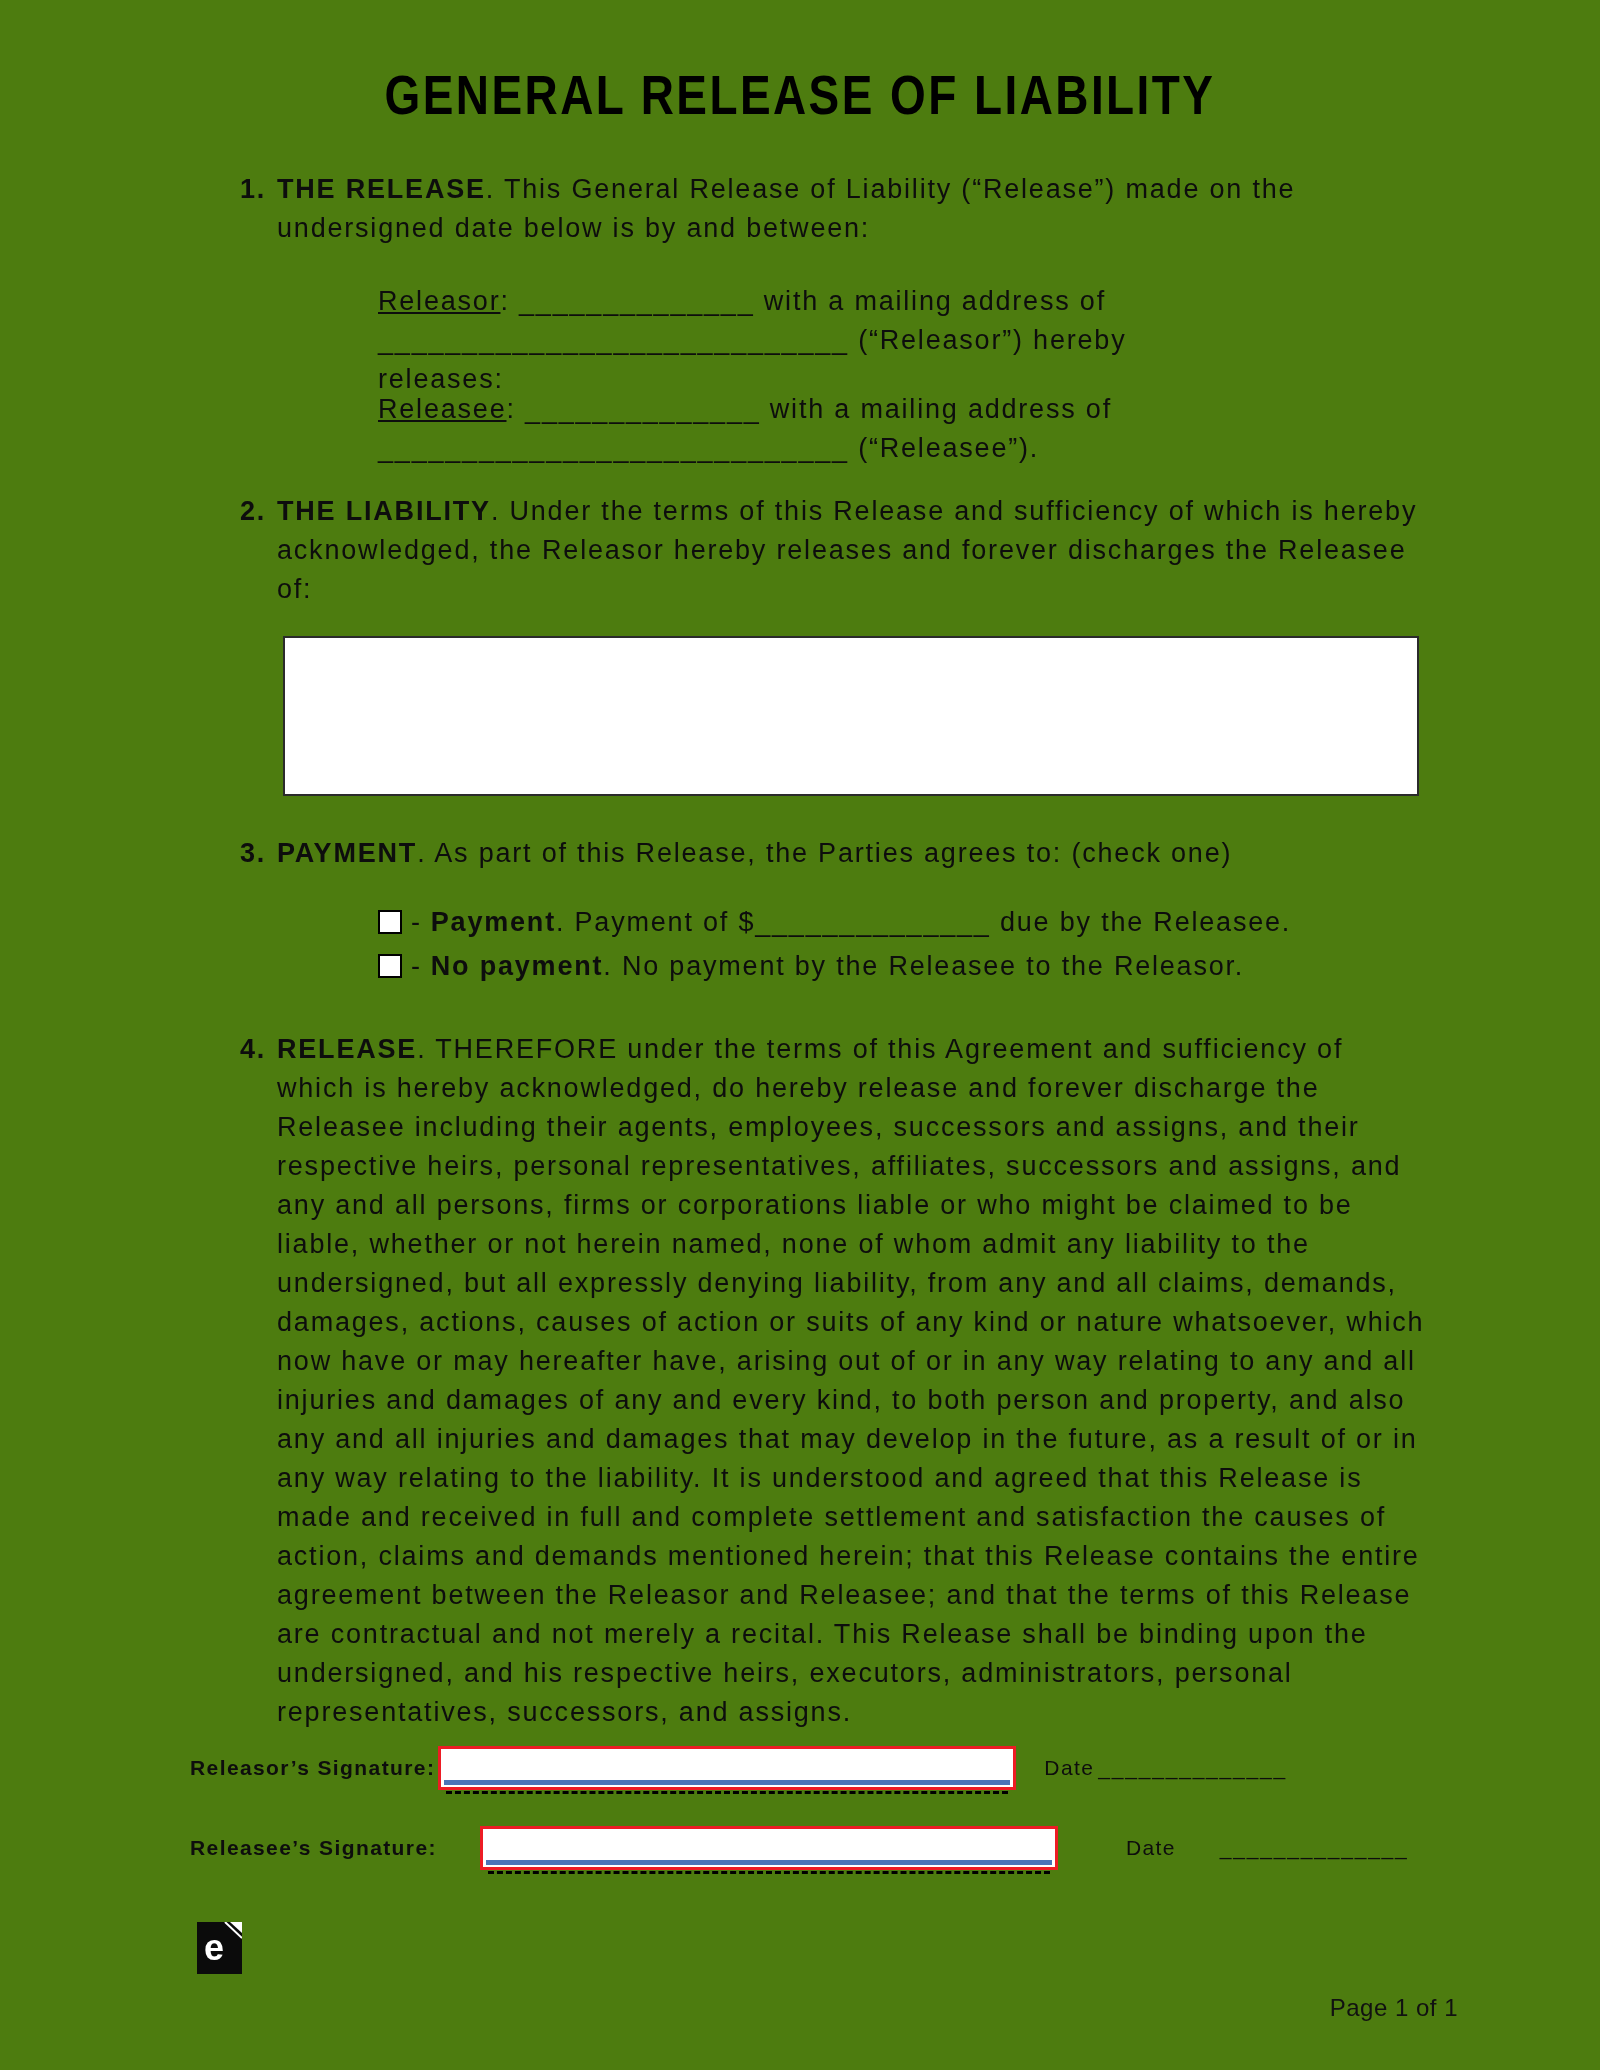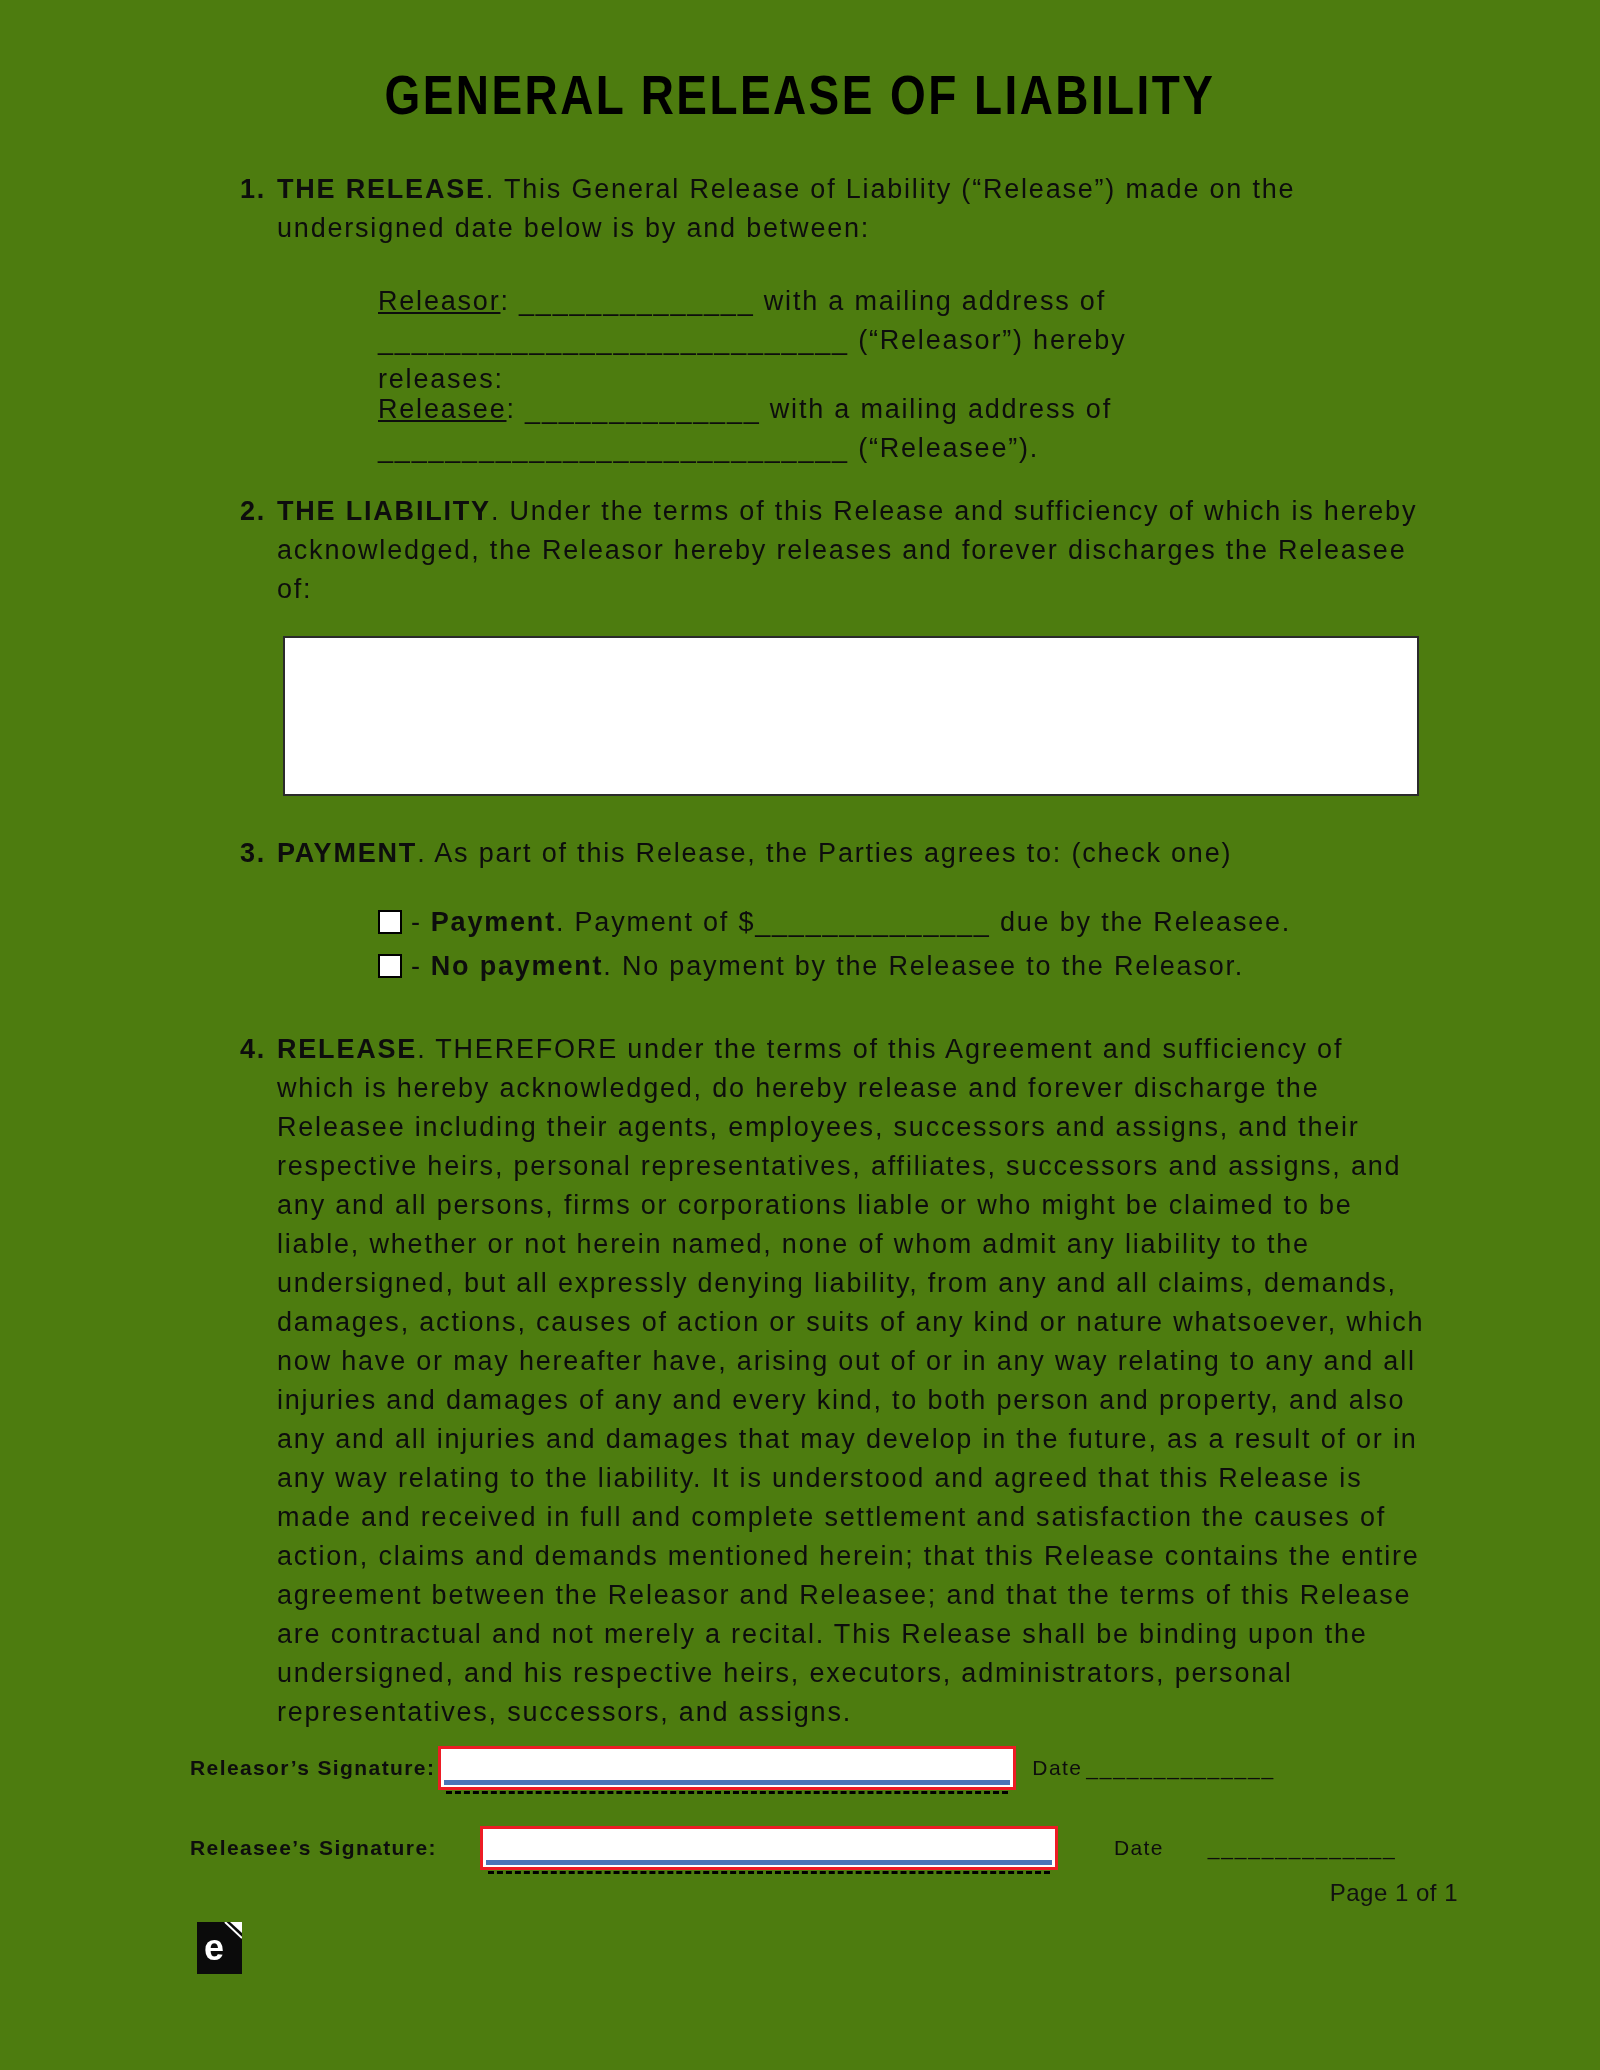--- a/index.html
+++ b/index.html
@@ -65,30 +65,30 @@
     border-bottom:3px dashed #000;
   }
   .sig-box{
     position:absolute;left:0;top:0;right:0;bottom:0;
     border:3px solid #ed1c24;background:#fff;z-index:1;cursor:pointer;
   }
   .sig-blue-line{
     position:absolute;left:3px;right:3px;bottom:2px;height:5px;
     background:#4a74b8;
   }
-  .date-wrap{margin-left:16px;}
+  .date-wrap{margin-left:28px;}
   .date-blank{margin-left:4px;letter-spacing:1.8px;}
   .footer-logo{position:absolute;top:1922px;left:197px;width:45px;height:52px;}
   .footer-logo .e-letter{
     position:absolute;left:7px;top:6px;
     color:#fff;font-size:36px;font-weight:bold;line-height:40px;
     font-family:"Liberation Sans",sans-serif;
   }
   .page-number{
-    position:absolute;top:1879px;right:142px;
+    position:absolute;top:1994px;right:142px;
     font-size:24px;letter-spacing:.5px;color:#111;
   }
 </style>
 </head>
 <body>
 
 <div class="page">
 
   <div class="doc-title">GENERAL RELEASE OF LIABILITY</div>
 

